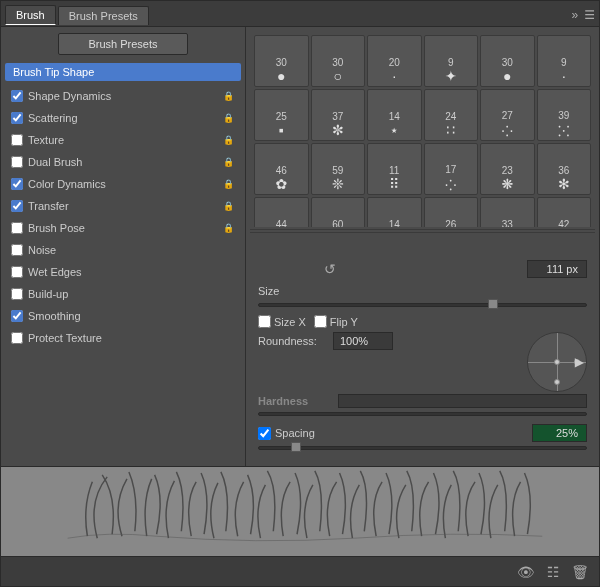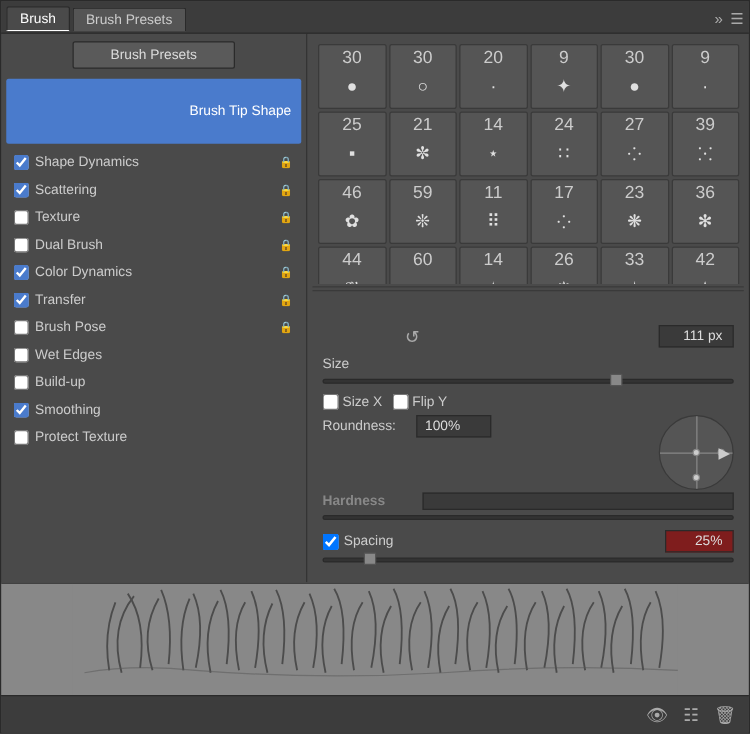--- a/index.html
+++ b/index.html
@@ -82,26 +82,25 @@
       display: block;
       cursor: pointer;
       font-size: 11px;
       text-align: center;
       border-radius: 2px;
     }
 
     .brush-tip-selected {
       background: #4a7bcc;
       color: #fff;
-      padding: 20px 8px;
+      padding: 3px 8px;
       margin-bottom: 4px;
       border-radius: 2px;
       font-size: 11px;
       cursor: pointer;
-      text-align: right;
     }
 
     .brush-option {
       display: flex;
       align-items: center;
       padding: 2px 6px;
       height: 22px;
       cursor: pointer;
     }
     .brush-option label {
@@ -154,23 +153,24 @@
       align-items: center;
       justify-content: center;
       height: 52px;
       background: #555;
       border: 1px solid #3a3a3a;
       cursor: pointer;
       border-radius: 2px;
       padding: 2px;
     }
     .brush-cell .b-num {
-      font-size: 14px;
+      font-size: 10px;
       color: #ccc;
       line-height: 1;
+      margin-top: 20px;
     }
     .brush-shape {
       flex: 1;
       display: flex;
       align-items: center;
       justify-content: center;
       font-size: 14px;
     }
 
     
@@ -340,21 +340,21 @@
     }
     .spacing-check {
       display: flex;
       align-items: center;
       gap: 4px;
       font-size: 11px;
       color: #ccc;
       flex: 1;
     }
     .spacing-value {
-      background: #7f1d1d;
+      background: #14532d;
       border: 1px solid #2a2a2a;
       color: #ddd;
       padding: 2px 8px;
       font-size: 11px;
       min-width: 55px;
       text-align: right;
     }
 
     
     .preview-area {
@@ -461,20 +461,26 @@
           <div class="brush-option">
             <label>
               <input type="checkbox" style="">
               <span>Brush Pose</span>
             </label>
             <span class="lock-icon" style="font-size: 9px;">🔒</span>
           </div>
           <div class="brush-option">
             <label>
               <input type="checkbox" style="">
+              <span>Noise</span>
+            </label>
+          </div>
+          <div class="brush-option">
+            <label>
+              <input type="checkbox" style="">
               <span>Wet Edges</span>
             </label>
           </div>
           <div class="brush-option">
             <label>
               <input type="checkbox" style="">
               <span>Build-up</span>
             </label>
           </div>
           <div class="brush-option">
@@ -517,21 +523,21 @@
           </div>
           <div class="brush-cell">
             <span class="b-num">9</span>
             <span class="brush-shape">·</span>
           </div>
           <div class="brush-cell">
             <span class="b-num">25</span>
             <span class="brush-shape">▪</span>
           </div>
           <div class="brush-cell">
-            <span class="b-num">21</span>
+            <span class="b-num">37</span>
             <span class="brush-shape">✼</span>
           </div>
           <div class="brush-cell">
             <span class="b-num">14</span>
             <span class="brush-shape">⋆</span>
           </div>
           <div class="brush-cell">
             <span class="b-num">24</span>
             <span class="brush-shape">∷</span>
           </div>

